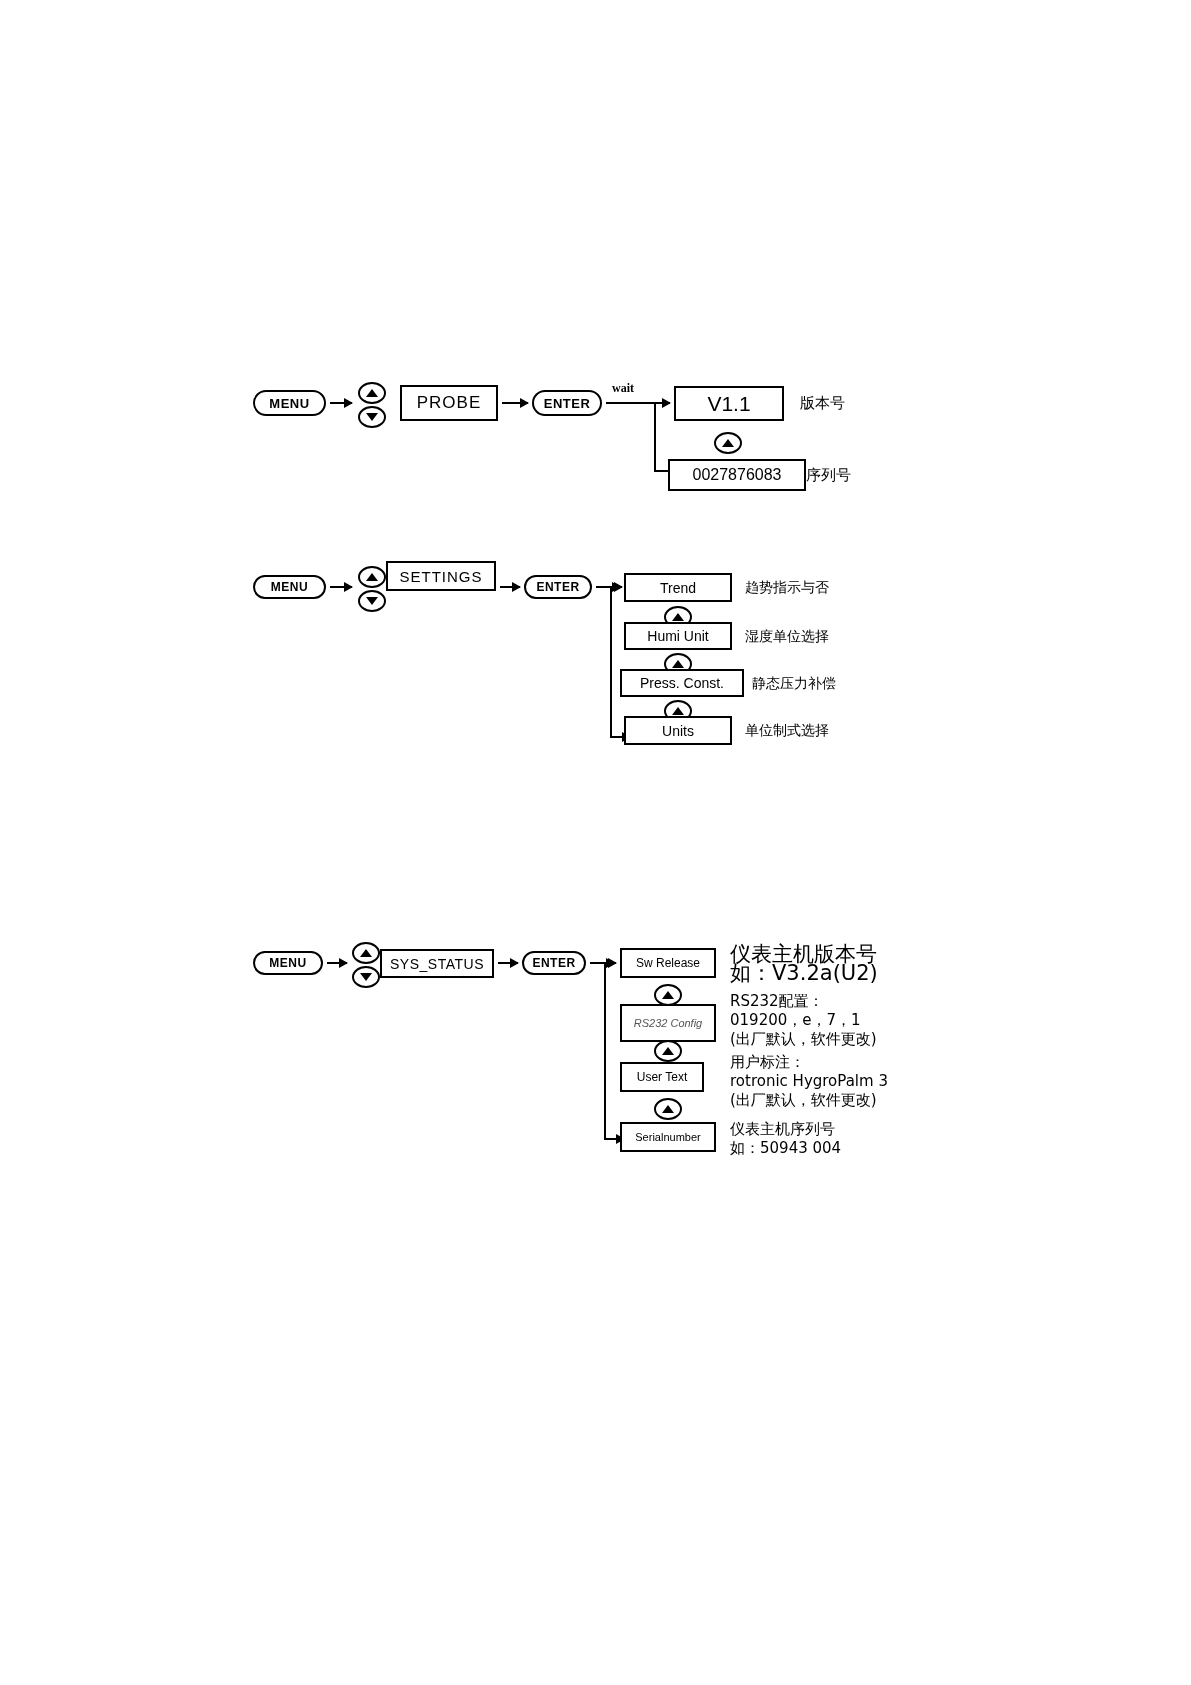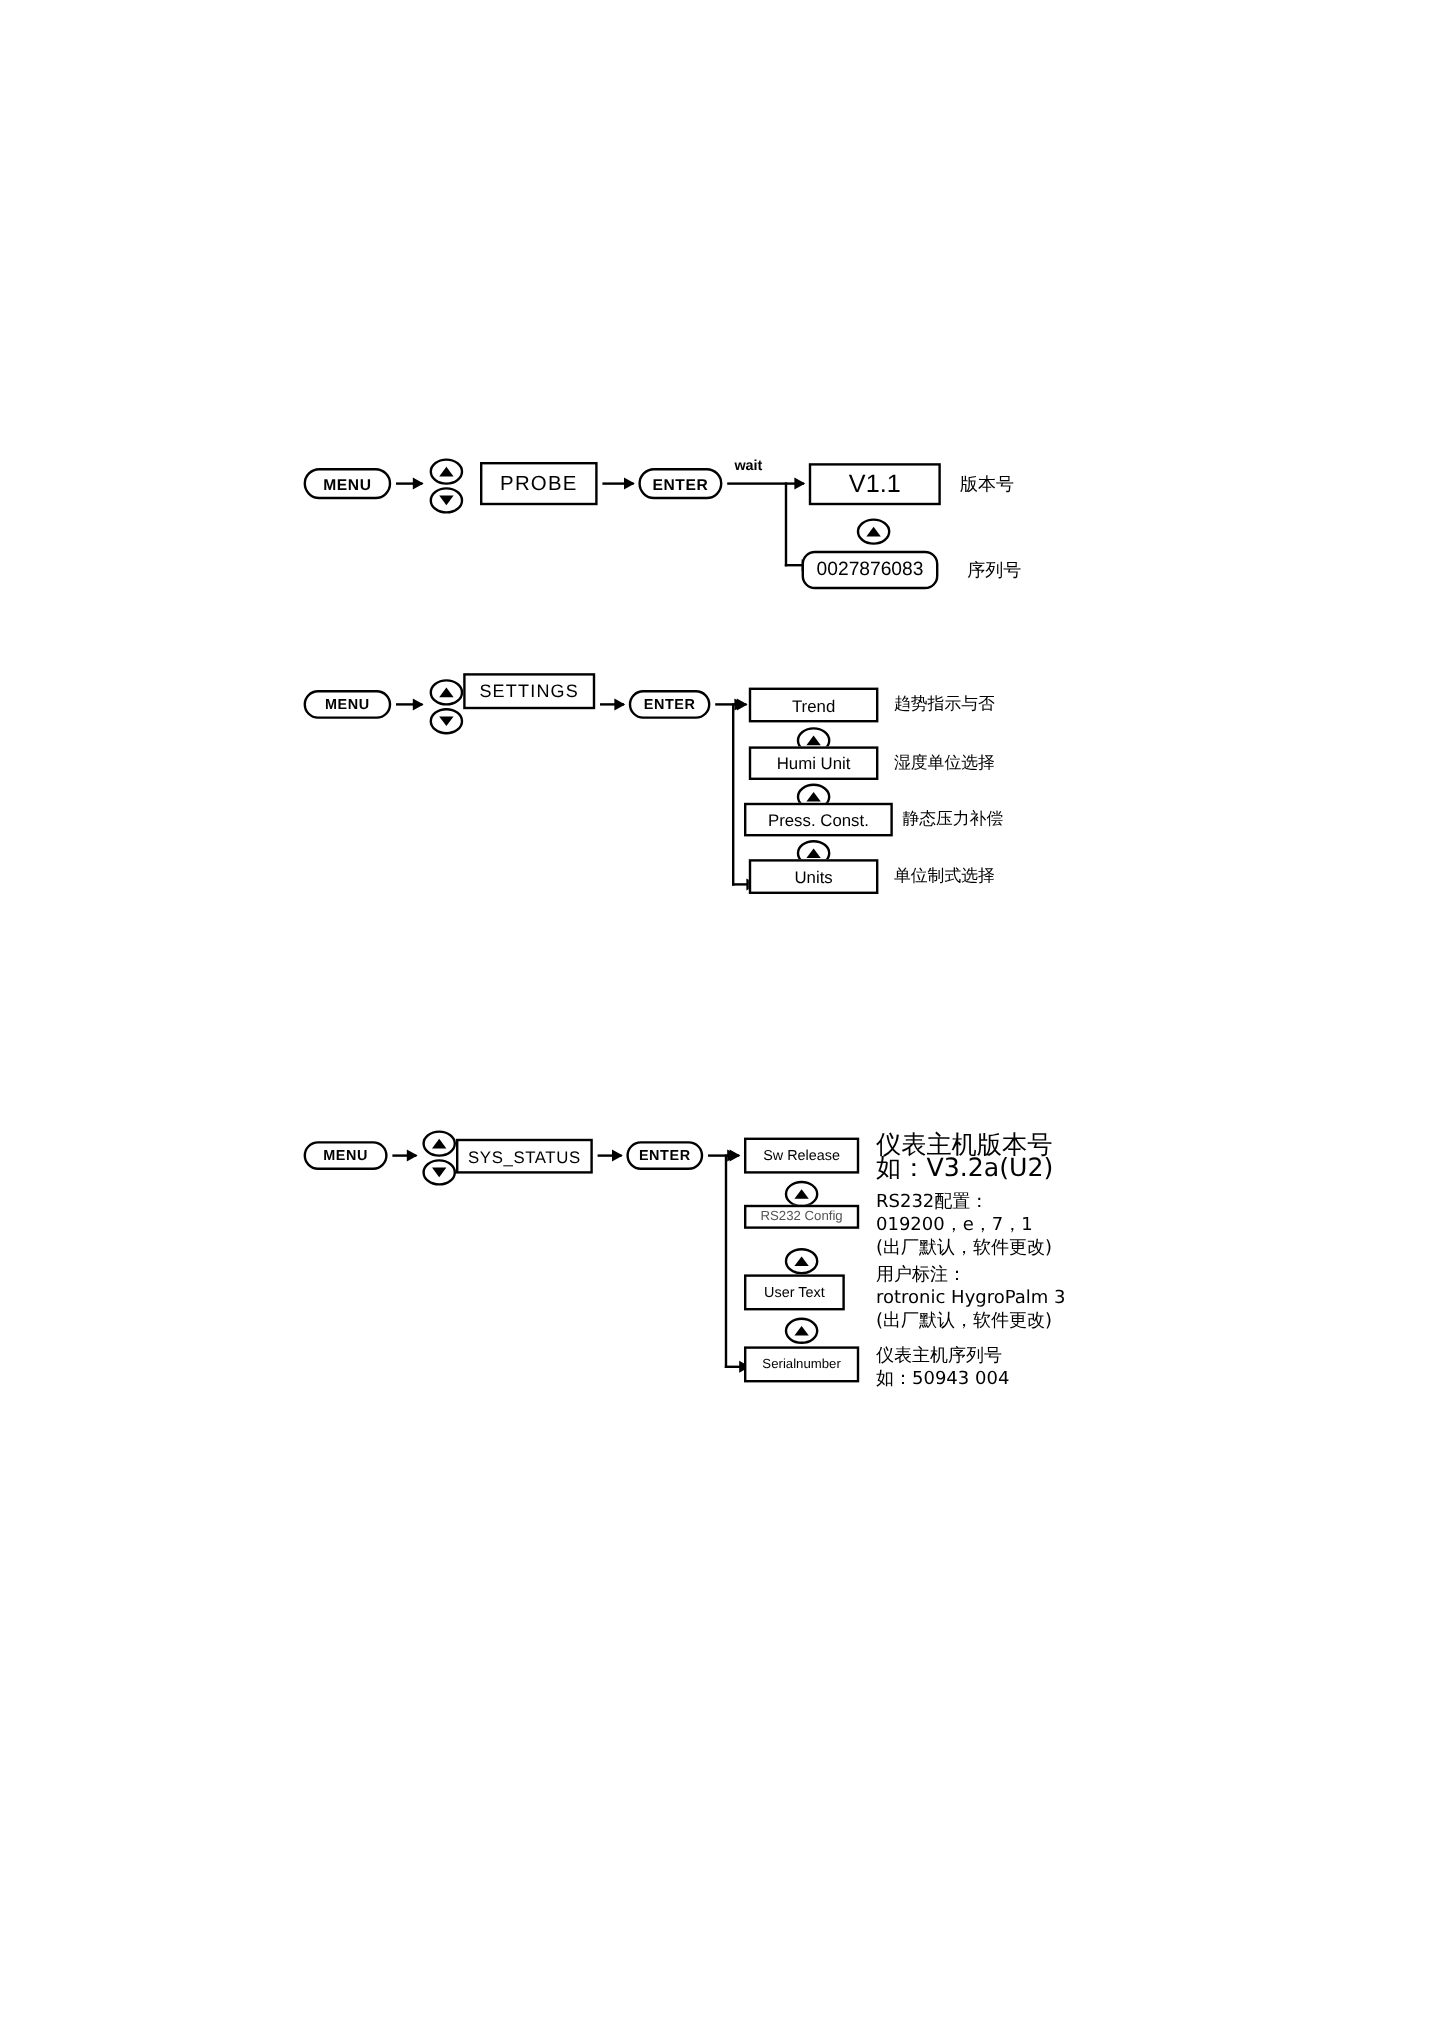--- a/index.html
+++ b/index.html
@@ -60,21 +60,21 @@
     position: absolute;
     font-size: 15px;
     line-height: 19px;
     white-space: pre-line;
     font-family: "DejaVu Sans", sans-serif;
   }
   .label-small {
     position: absolute;
     font-size: 12px;
     font-weight: bold;
-    font-family: Liberation Sans, sans-serif;
+    font-family: Liberation Serif, serif;
   }
 
   
   .keypair {
     position: absolute;
     width: 30px;
   }
   .key-round {
     width: 28px;
     height: 22px;
@@ -149,21 +149,21 @@
   <div class="label-cn" style="left:800px; top:394px;">版本号</div>
 
   <div class="vline" style="left:654px; top:402px; height:70px;"></div>
   <div class="hline" style="left:654px; top:470px; width:22px;"></div>
   <div class="arrow-right-head" style="left:668px; top:466px;"></div>
 
   <div class="key-round" style="position:absolute; left:714px; top:432px;">
     <span class="tri-up"></span>
   </div>
 
-  <div class="lcd" style="position:absolute; left:668px; top:459px; width:114px; height:32px; font-size:16px;border-radius:11px;">0027876083</div>
+  <div class="lcd" style="position:absolute; left:668px; top:459px; width:138px; height:32px; font-size:16px;">0027876083</div>
   <div class="label-cn" style="left:806px; top:466px;">序列号</div>
 </div>
 
 <div class="diagram" style="left:0; top:0; width:1191px; height:1685px;">
 
   <div class="pill" style="position:absolute; left:253px; top:575px; width:73px; height:24px; font-size:12px;">MENU</div>
 
   <div class="arrow-h" style="left:330px; top:586px; width:22px;"></div>
 
   <div class="keypair" style="left:358px; top:566px;">
@@ -242,21 +242,21 @@
   <div class="arrow-right-head" style="left:606px; top:958px;"></div>
 
   <div class="lcd" style="position:absolute; left:620px; top:948px; width:96px; height:30px; font-size:12px;">Sw Release</div>
   <div class="label-cn" style="left:730px; top:945px; font-size:21px;">仪表主机版本号
 如：V3.2a(U2)</div>
 
   <div class="key-round" style="position:absolute; left:654px; top:984px;">
     <span class="tri-up"></span>
   </div>
 
-  <div class="lcd" style="position:absolute; left:620px; top:1004px; width:96px; height:20px; font-size:11px; color:#555;">RS232 Config</div>
+  <div class="lcd" style="position:absolute; left:620px; top:1004px; width:96px; height:38px; font-size:11px; color:#555;font-style:italic;">RS232 Config</div>
   <div class="label-cn" style="left:730px; top:992px; font-size:15px;">RS232配置：
 019200，e，7，1
 (出厂默认，软件更改)</div>
 
   <div class="key-round" style="position:absolute; left:654px; top:1040px;">
     <span class="tri-up"></span>
   </div>
 
   <div class="lcd" style="position:absolute; left:620px; top:1062px; width:84px; height:30px; font-size:12px;">User Text</div>
   <div class="label-cn" style="left:730px; top:1053px; font-size:15px;">用户标注：

